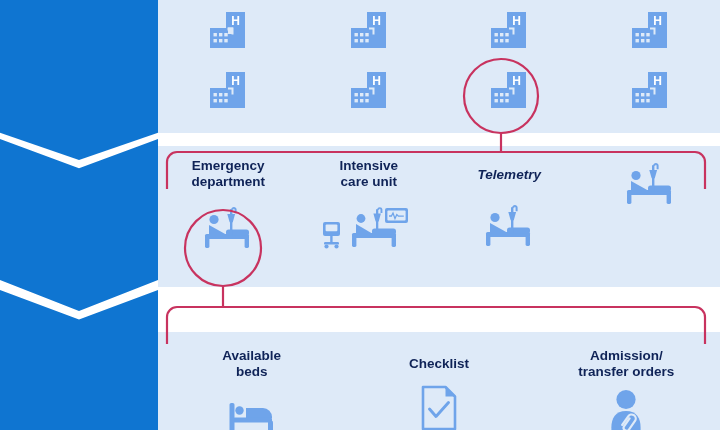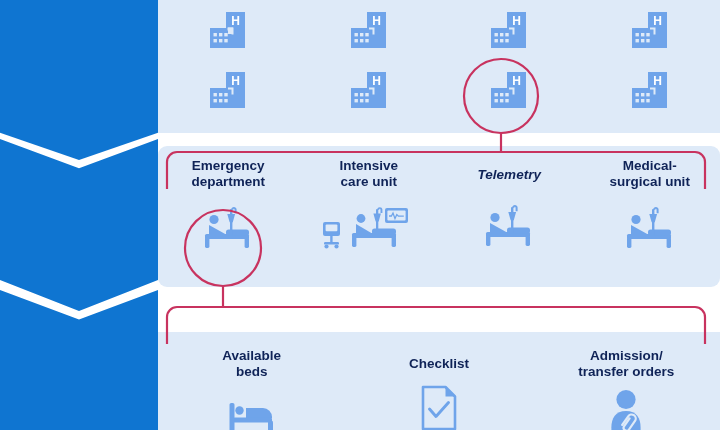--- a/index.html
+++ b/index.html
@@ -16,21 +16,21 @@
   #chev1{top:0;height:160px;-webkit-clip-path:polygon(0 0,100% 0,100% 100%,50% 133%,0 100%);clip-path:polygon(0 0,100% 0,100% 83%,50% 100%,0 83%);}
   #chev2{top:139px;height:172px;clip-path:polygon(0 0,50% 17%,100% 0,100% 82%,50% 100%,0 82%);}
   #chev3{top:290px;height:140px;clip-path:polygon(0 0,50% 21%,100% 0,100% 100%,0 100%);}
   #lbl1{top:48px;}
   #lbl2{top:185px;}
   #lbl3{top:372px;}
 
   
   .panel{position:absolute;left:158px;width:562px;background:#deeaf8;}
   #panel1{top:0;height:133px;}
-  #panel2{top:146px;height:141px;border-radius:9px;}
+  #panel2{top:146px;height:141px;}
   #panel3{top:300px;height:130px;margin-top:32px;}
 
   
   .cols{position:absolute;left:0;top:0;width:562px;height:100%;display:flex;}
   .col{flex:1 1 0;position:relative;display:flex;flex-direction:column;align-items:center;}
 
   .itemlabel{
     color:#0f2357;font-weight:bold;font-size:13.5px;line-height:16px;
     text-align:center;white-space:pre-line;margin-top:12px;
   }
@@ -291,22 +291,20 @@
               <rect x="47.6" y="33" width="4.4" height="11" rx="1.4"></rect>
               <rect x="33" y="5" width="2.4" height="26" rx="1"></rect>
               <path d="M30.3 10 h7.8 l-1.9 6.8 a2 2 0 0 1 -4 0 Z"></path>
               <path d="M34.2 5.6 c0 -3.4 5.4 -3.4 5.4 0 v3.6 h-2 v-3.3 c0 -1.5 -1.4 -1.5 -1.4 0 z"></path>
             </g>
           </svg>
         </div>
       </div>
 
       <div class="col">
-        <div class="itemlabel">Medical-
-surgical unit</div>
         <div class="iconwrap" style="margin-top:14px;">
           <svg width="62" height="46" viewBox="0 0 62 46">
             <g fill="#6fa4ea">
               <circle cx="17" cy="15.5" r="4.6"></circle>
               <path d="M12 21 L30 31 L12 31 Z"></path>
               <rect x="8" y="30" width="44" height="5" rx="1.6"></rect>
               <rect x="29" y="25.5" width="23" height="6" rx="2.6"></rect>
               <rect x="8" y="33" width="4.4" height="11" rx="1.4"></rect>
               <rect x="47.6" y="33" width="4.4" height="11" rx="1.4"></rect>
               <rect x="33" y="5" width="2.4" height="26" rx="1"></rect>

